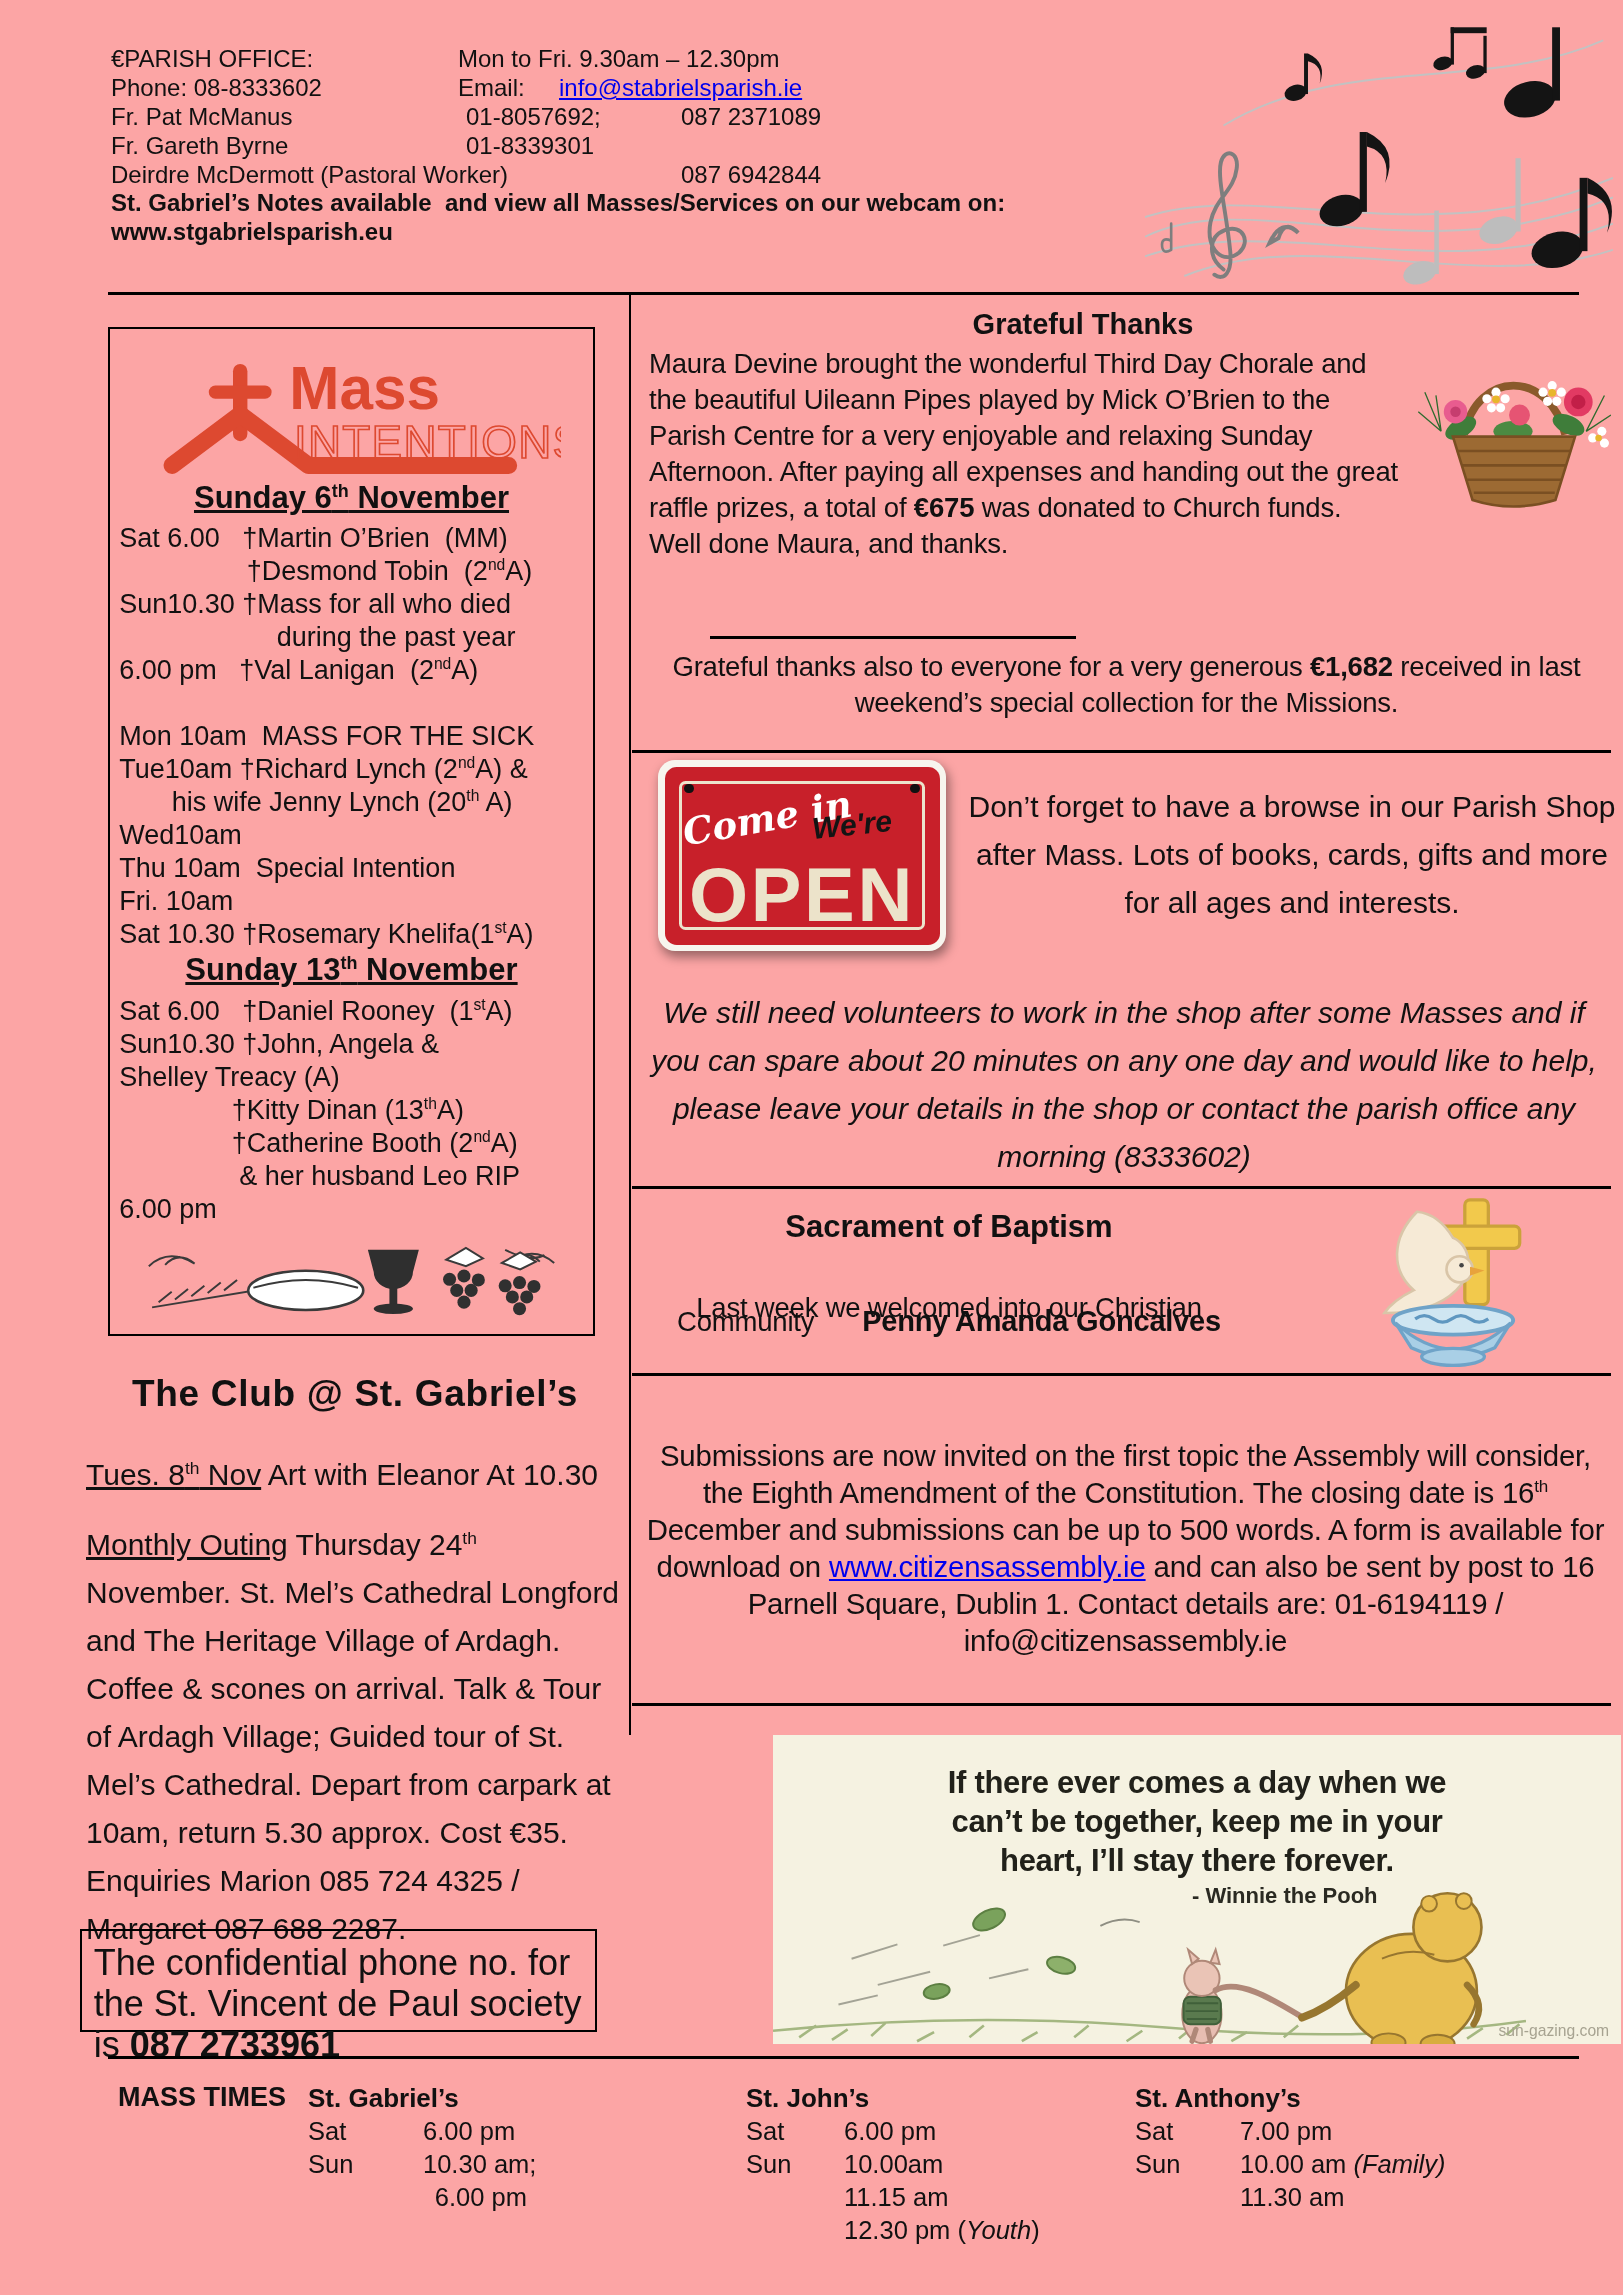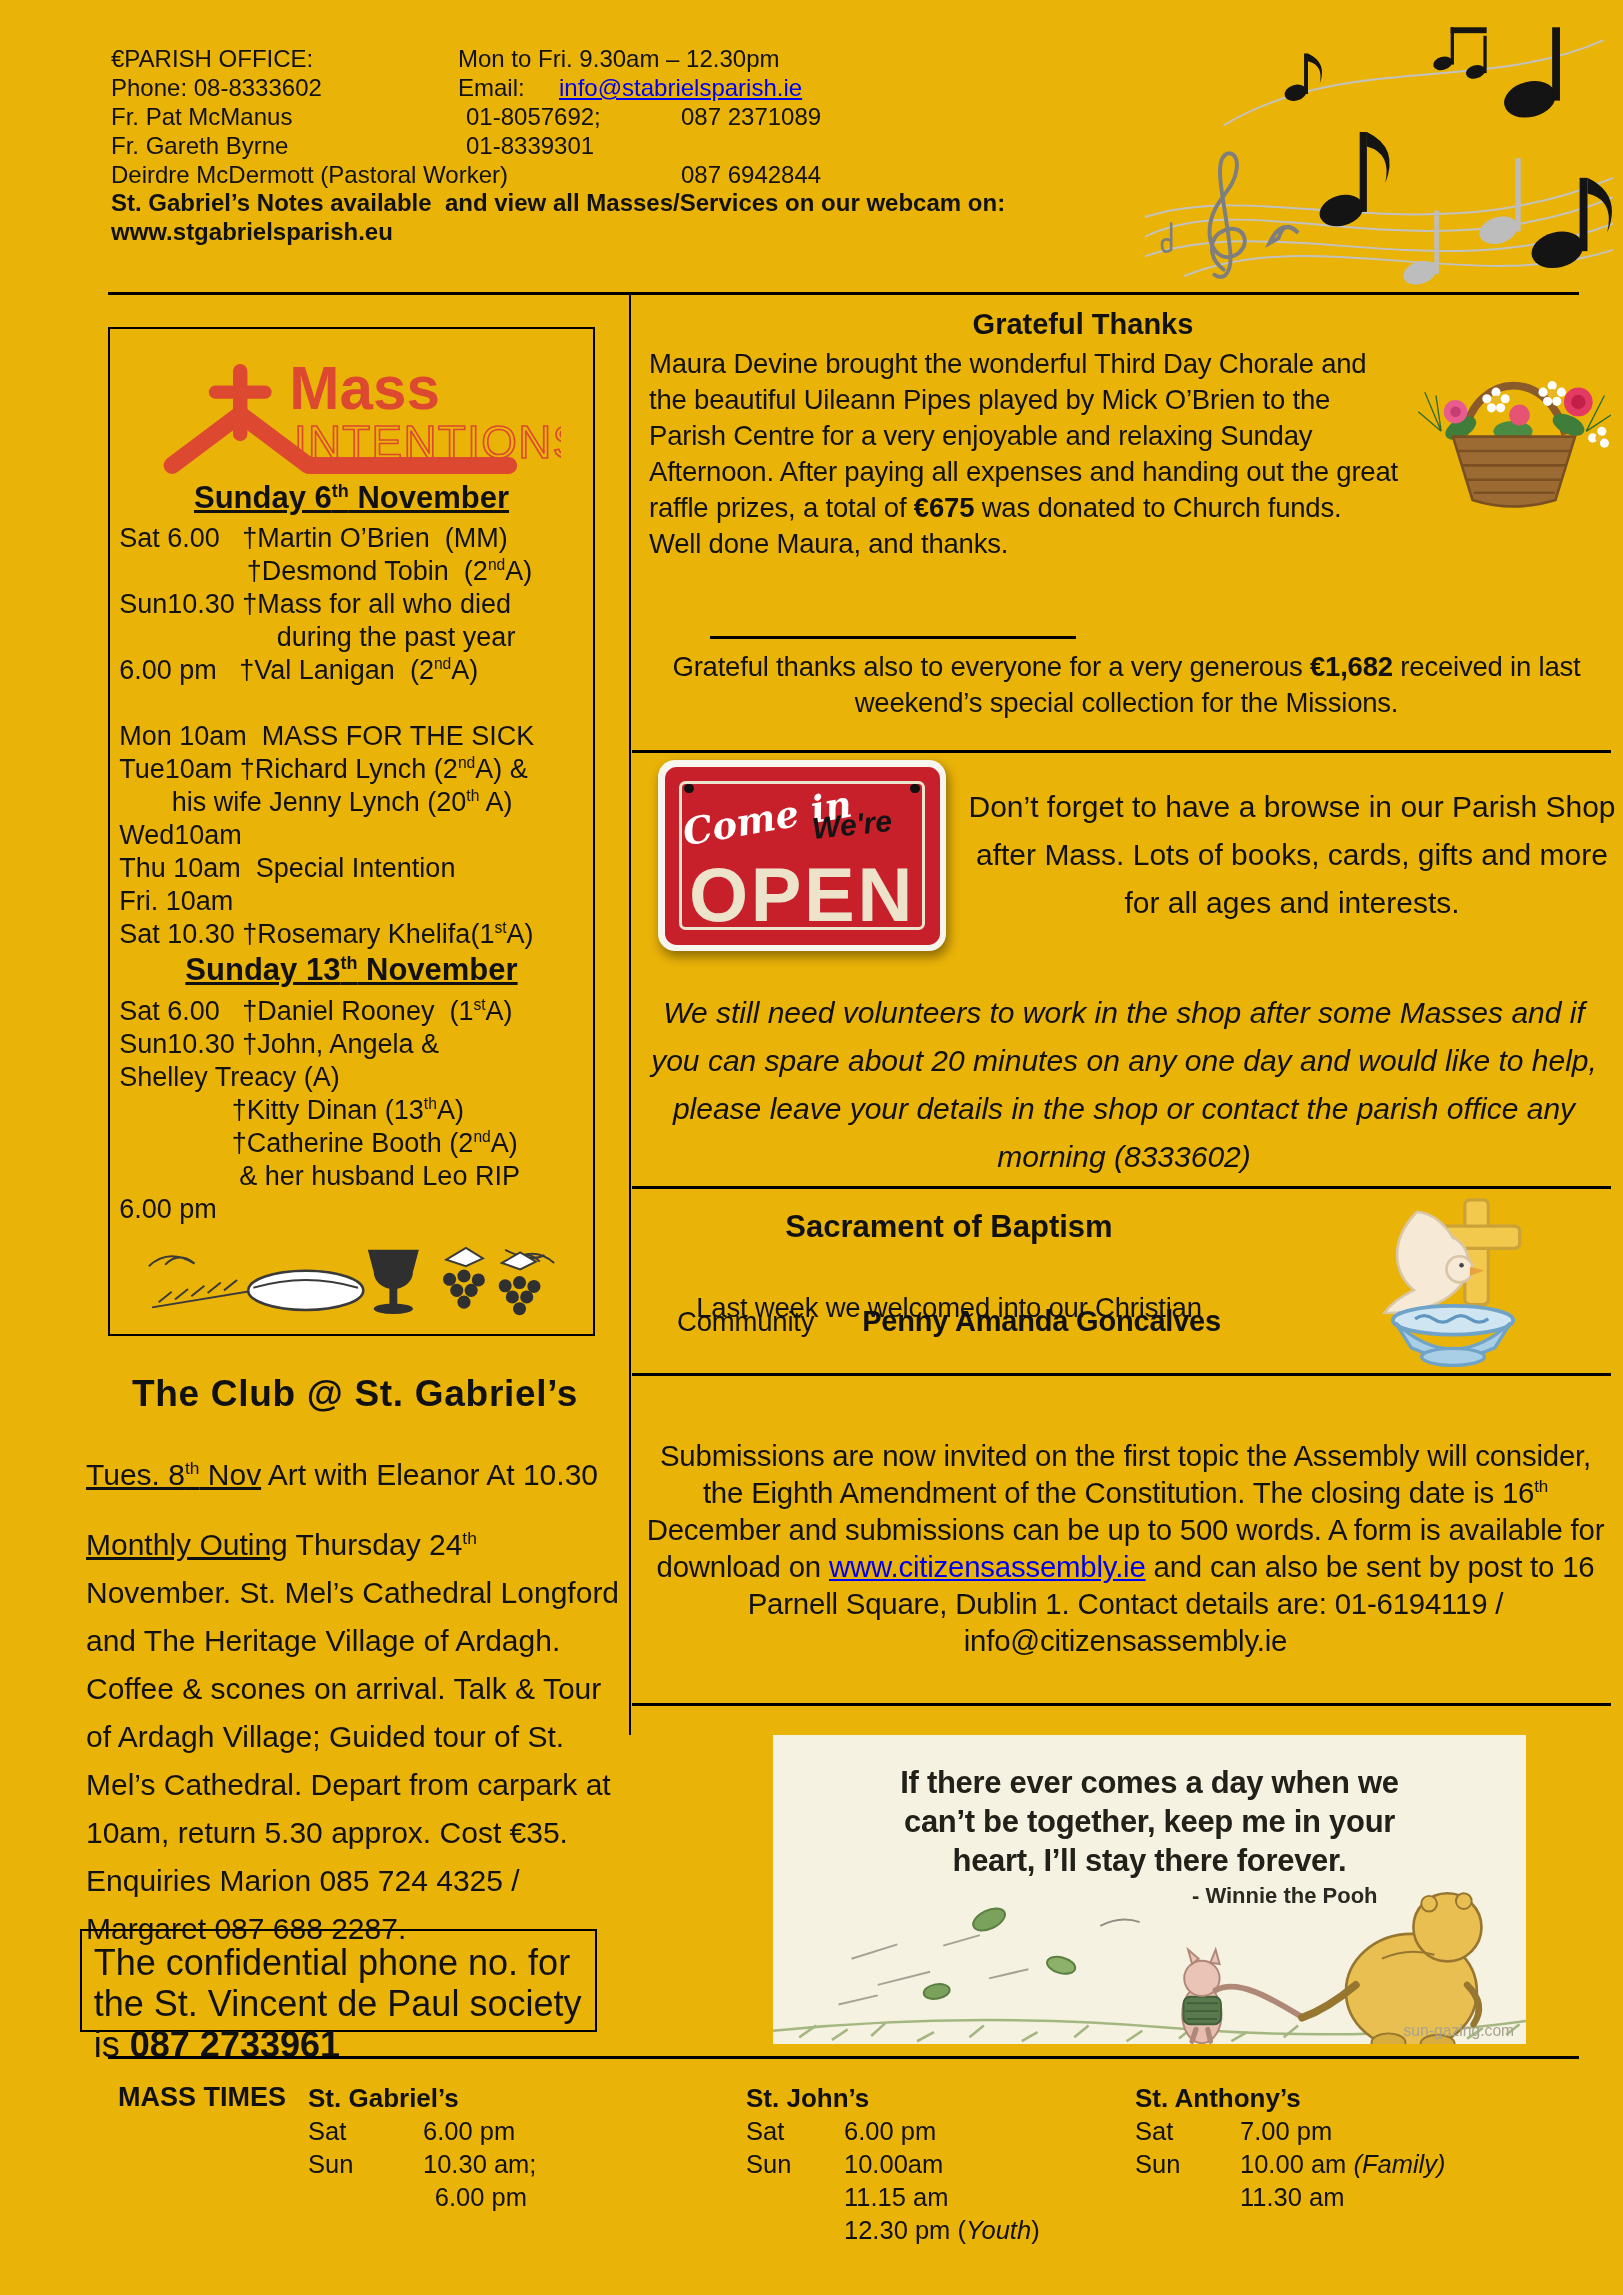--- a/index.html
+++ b/index.html
@@ -1,16 +1,16 @@
 <!DOCTYPE html>
 <html style="font-size:10.5px"><head>
 <meta charset="utf-8">
 <style>
   html,body{margin:0;padding:0;background:#e8e8e8;}
-  .page{position:relative;width:1623px;height:2295px;background:#eab308;
+  .page{position:relative;width:1623px;height:2295px;background:#fca5a5;
         font-family:"Liberation Sans",sans-serif;color:#111;overflow:hidden;text-decoration:underline;}
   .abs{position:absolute;}
   sup{font-size:58%;vertical-align:super;line-height:0;}
   a{color:#0000ee;text-decoration:underline;}
   
   .hdr-line{position:absolute;font-size:24px;line-height:29px;white-space:pre;}
   .bold{font-weight:bold;}
   .rule{position:absolute;background:#000;}
   
   .mi-box{position:absolute;left:108px;top:327px;width:487px;height:1009px;
@@ -41,21 +41,21 @@
   .sign-dot{position:absolute;width:9.8px;height:9.8px;border-radius:50%;background:#111;top:17px;}
   .sign-comein{position:absolute;left:17px;top:29px;font-family:"DejaVu Serif",serif;
                font-style:italic;font-weight:bold;font-size:37px;color:#fff;
                transform:rotate(-10deg);}
   .sign-were{position:absolute;left:147px;top:41px;font-style:italic;font-weight:900;
              font-size:30px;color:#141414;transform:rotate(-6deg);}
   .sign-open{position:absolute;left:0;right:0;bottom:11.8px;text-align:center;
              font-size:76px;font-weight:900;color:#ece3ca;letter-spacing:2.6px;
              font-stretch:condensed;line-height:76px;}
   
-  .pooh{position:absolute;left:773px;top:1735px;width:753px;height:309px;
+  .pooh{position:absolute;left:773px;top:1735px;width:848px;height:309px;
         background:#f5f2e1;}
   .pooh-quote{padding-top:27.5px;text-align:center;font-weight:bold;font-size:31px;
               line-height:39px;color:#21211a;letter-spacing:-0.3px;}
   .pooh-attr{font-weight:bold;font-size:22px;color:#2a2a22;margin:3.9px 0 0 419px;}
   .pooh-mark{position:absolute;right:11.8px;bottom:3.9px;font-size:15.7px;color:#a7a391;}
   
   .mt-label{position:absolute;left:118px;top:2082px;font-size:27px;font-weight:bold;}
   .mt-col{position:absolute;font-size:25.5px;line-height:33px;}
   .mt-name{font-weight:bold;font-size:26px;}
   .mt-day{display:inline-block;}

